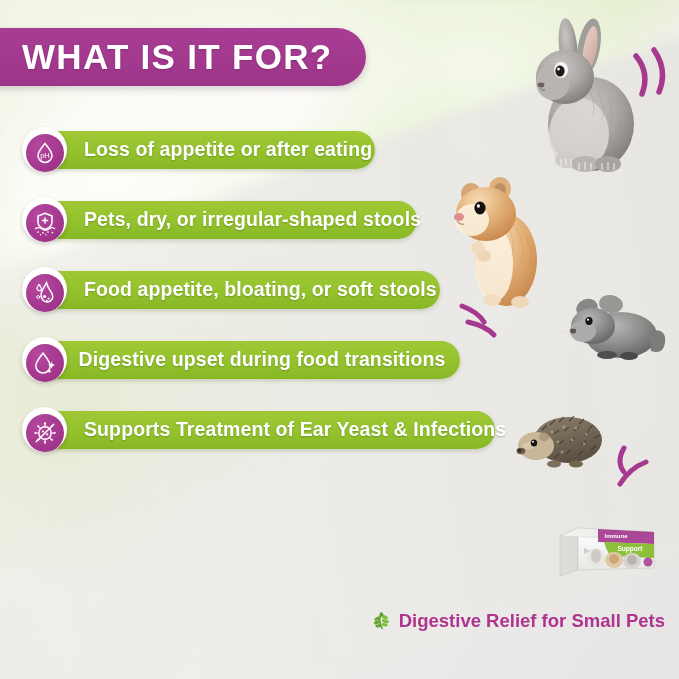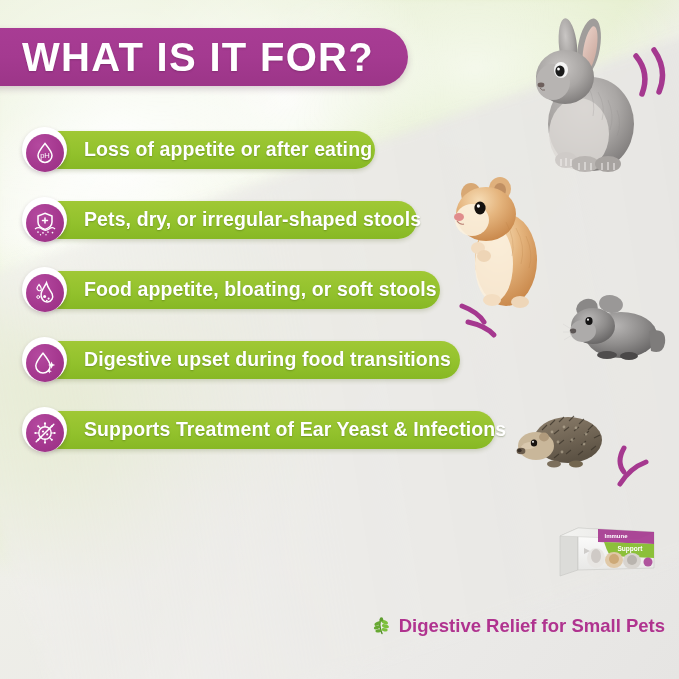--- a/index.html
+++ b/index.html
@@ -62,21 +62,21 @@
     height: 58px;
     padding: 0 34px 0 32px;
     display: flex;
     align-items: center;
     background: linear-gradient(180deg, #a83c94 0%, #a43a90 50%, #9c3588 100%);
     border-radius: 0 30px 30px 0;
     box-shadow: 0 3px 7px rgba(90,40,80,0.22);
   }
   .banner-title {
     color: #ffffff;
-    font-size: 40px;
+    font-size: 35px;
     font-weight: bold;
     letter-spacing: 1.3px;
     white-space: nowrap;
     text-shadow: 0 1px 2px rgba(80,30,70,0.35);
     text-align: center;
   }
 
   
   .rows { position: absolute; left: 0; top: 126px; width: 679px; }
   .row {
@@ -151,20 +151,21 @@
   .footer {
     position: absolute;
     left: 0; right: 14px;
     bottom: 42px;
     text-align: right;
   }
   .footer-line1 {
     color: #b0338f;
     font-size: 18.5px;
     font-weight: bold;
+    margin-bottom: 5px;
     display: flex;
     align-items: center;
     justify-content: flex-end;
     gap: 7px;
   }
   .footer-line2 {
     color: #b0338f;
     font-size: 18.5px;
     font-weight: bold;
   }
@@ -476,21 +477,21 @@
             <circle cx="12.6" cy="16.6" r="1.5" fill="#ffffff"></circle>
             <circle cx="16.6" cy="18.6" r="1.1" fill="#ffffff"></circle>
             <circle cx="14.8" cy="20.6" r="0.9" fill="#ffffff"></circle>
             <circle cx="6.2" cy="17" r="1.4" fill="none" stroke="#ffffff" stroke-width="1"></circle>
           </svg>
         </div>
       </div>
     </div>
 
     <div class="row">
-      <div class="pill" style="width:420px;">
+      <div class="pill" style="width:420px;justify-content:center;">
         <span class="pill-text">Digestive upset during food transitions</span>
       </div>
       <div class="icon-wrap">
         <div class="icon-disc">
           <svg width="26" height="26" viewBox="0 0 26 26">
             <path d="M11 3.2 C15.6 9 18.2 12.2 18.2 15.8 A7.2 7.2 0 0 1 3.8 15.8 C3.8 12.2 6.4 9 11 3.2 Z" fill="none" stroke="#ffffff" stroke-width="1.5"></path>
             <path d="M19.6 11.5 l1 2.6 l2.6 1 l-2.6 1 l-1 2.6 l-1 -2.6 l-2.6 -1 l2.6 -1 Z" fill="#ffffff"></path>
             <path d="M17.4 18.8 l0.7 1.7 l1.7 0.7 l-1.7 0.7 l-0.7 1.7 l-0.7 -1.7 l-1.7 -0.7 l1.7 -0.7 Z" fill="#ffffff" opacity="0.9"></path>
           </svg>
         </div>

